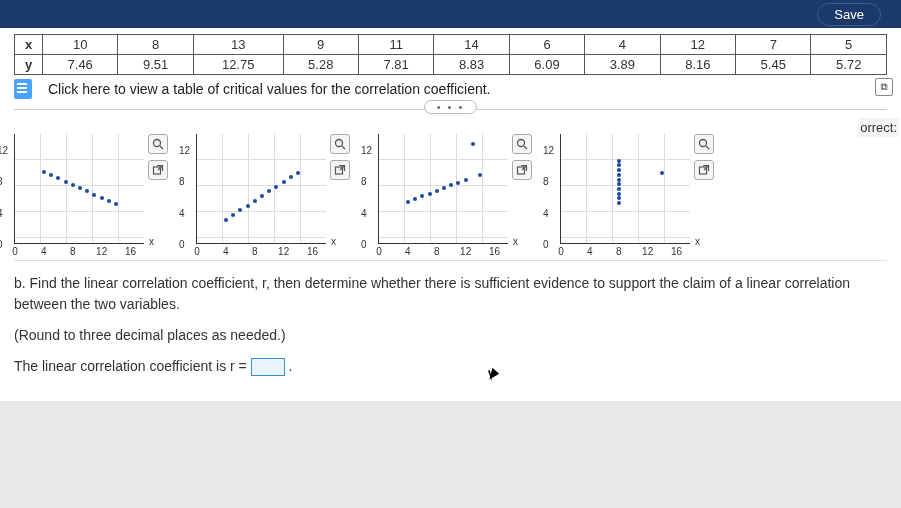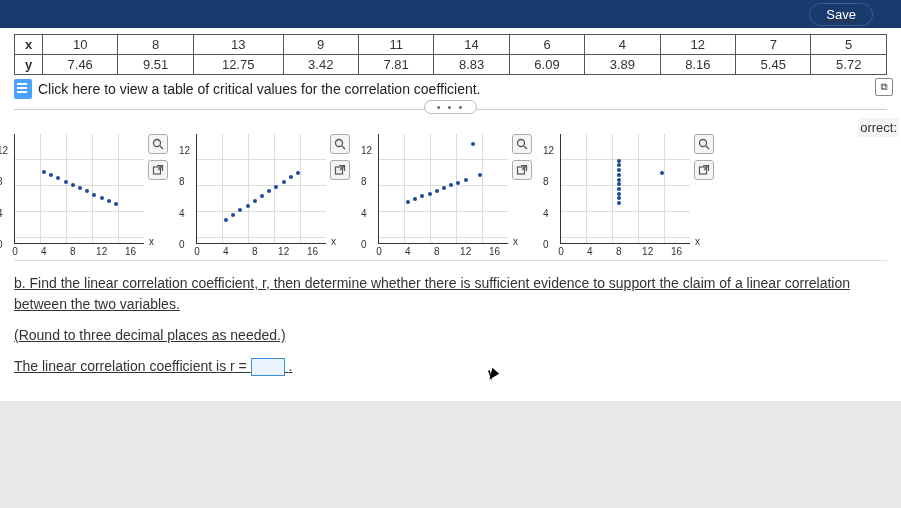--- a/index.html
+++ b/index.html
@@ -12,21 +12,21 @@
       position: relative;
       font-size: 13px;
       color: #333;
     }
     .topbar {
       background: #1a3a6e;
       height: 28px;
       display: flex;
       justify-content: flex-end;
       align-items: center;
-      padding-right: 28px;
+      padding-right: 20px;
       text-decoration: underline;
     }
     .save-btn {
       background: #1a3a6e;
       color: #fff;
       border: 1px solid #3b5a8e;
       border-radius: 14px;
       padding: 3px 16px;
       font-size: 13px;
       cursor: pointer;
@@ -53,21 +53,21 @@
       font-size: 13px;
       background: #fff;
     }
     .data-table .hdr {
       font-weight: bold;
       width: 28px;
     }
     .link-row {
       display: flex;
       align-items: center;
-      gap: 6px;
+      gap: 16px;
       margin-bottom: 10px;
     }
     .doc-icon {
       width: 18px;
       height: 20px;
       background: #4aa3ff;
       border-radius: 2px;
       position: relative;
     }
     .doc-icon::before {
@@ -162,21 +162,21 @@
       justify-content: center;
       font-size: 11px;
       cursor: pointer;
     }
     .part-b {
       border-top: 1px solid #ddd;
       padding-top: 12px;
       font-size: 14px;
       line-height: 1.5;
     }
-    .part-b p { margin-bottom: 10px; text-decoration: underline; }
+    .part-b p { margin-bottom: 10px; }
     .input-r {
       width: 34px;
       height: 18px;
       border: 1px solid #3a8dd8;
       background: #eaf4ff;
       vertical-align: middle;
     }
     .popout-icon {
       position: absolute;
       right: 8px;
@@ -243,21 +243,21 @@
       <td>4</td>
       <td>12</td>
       <td>7</td>
       <td>5</td>
     </tr>
     <tr>
       <td class="hdr">y</td>
       <td>7.46</td>
       <td>9.51</td>
       <td>12.75</td>
-      <td>3.42</td>
+      <td>5.28</td>
       <td>7.81</td>
       <td>8.83</td>
       <td>6.09</td>
       <td>3.89</td>
       <td>8.16</td>
       <td>5.45</td>
       <td>5.72</td>
     </tr>
   </tbody>
     </table>

